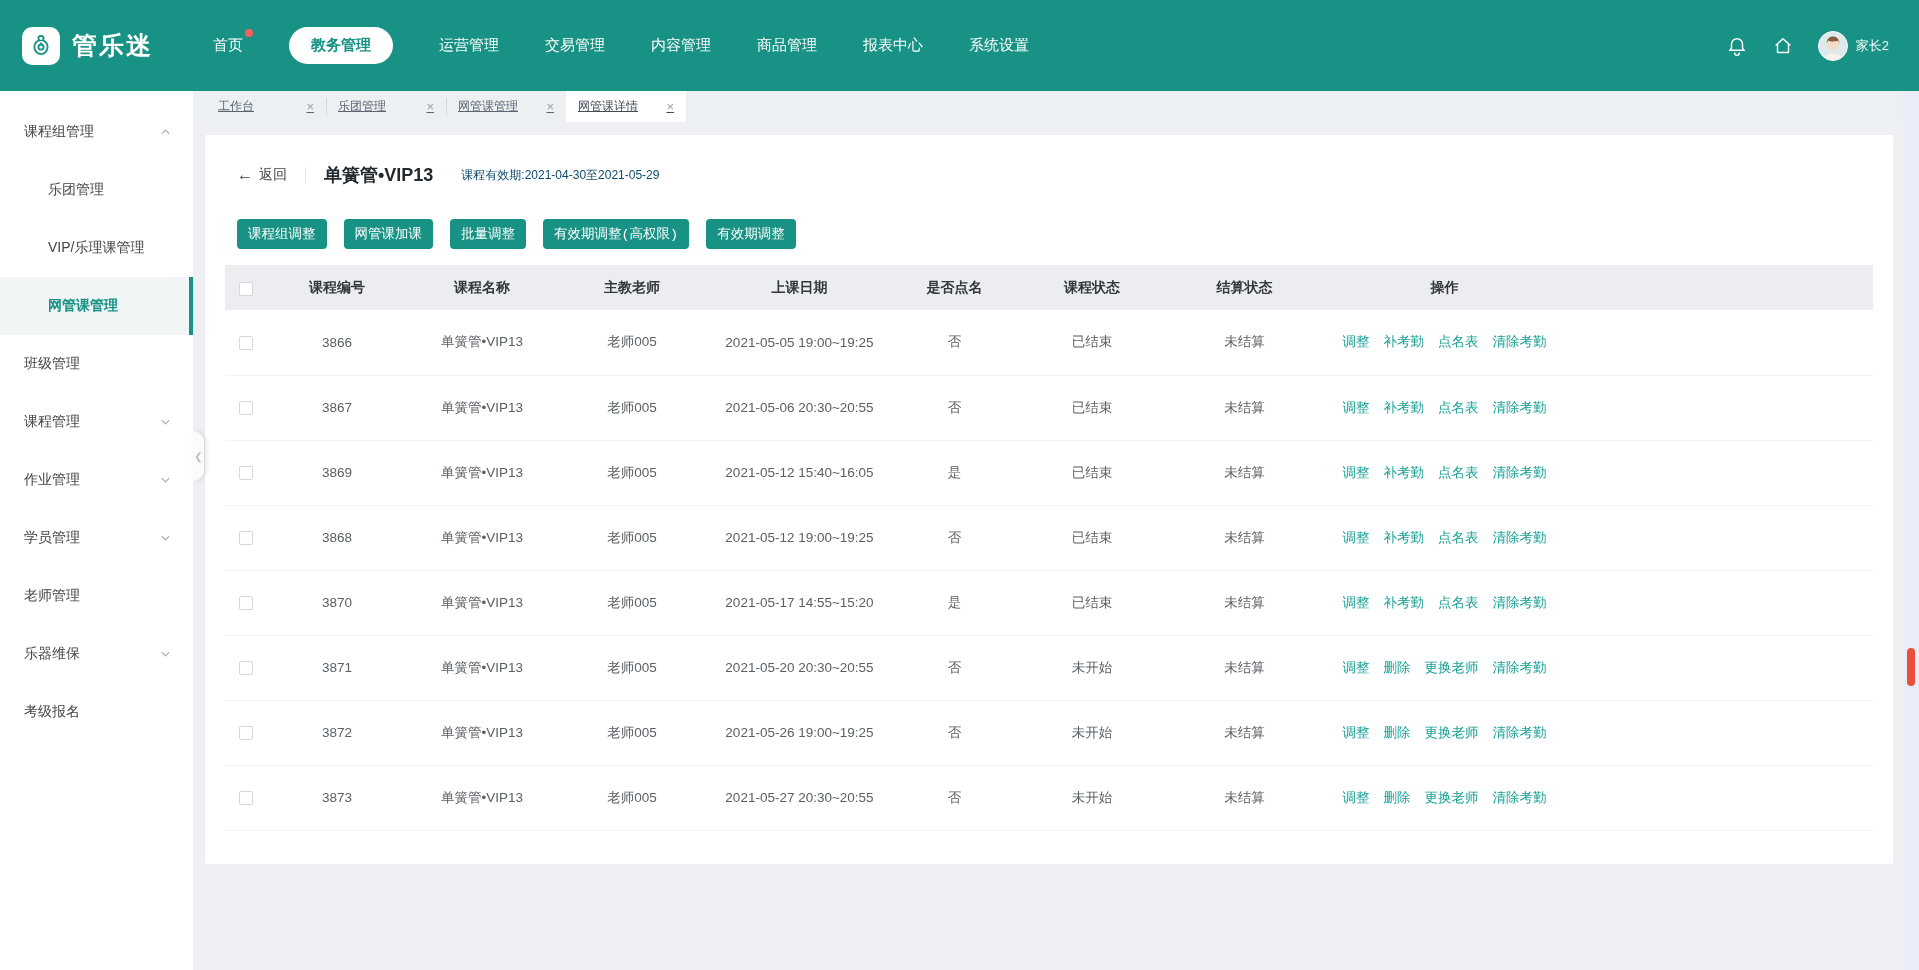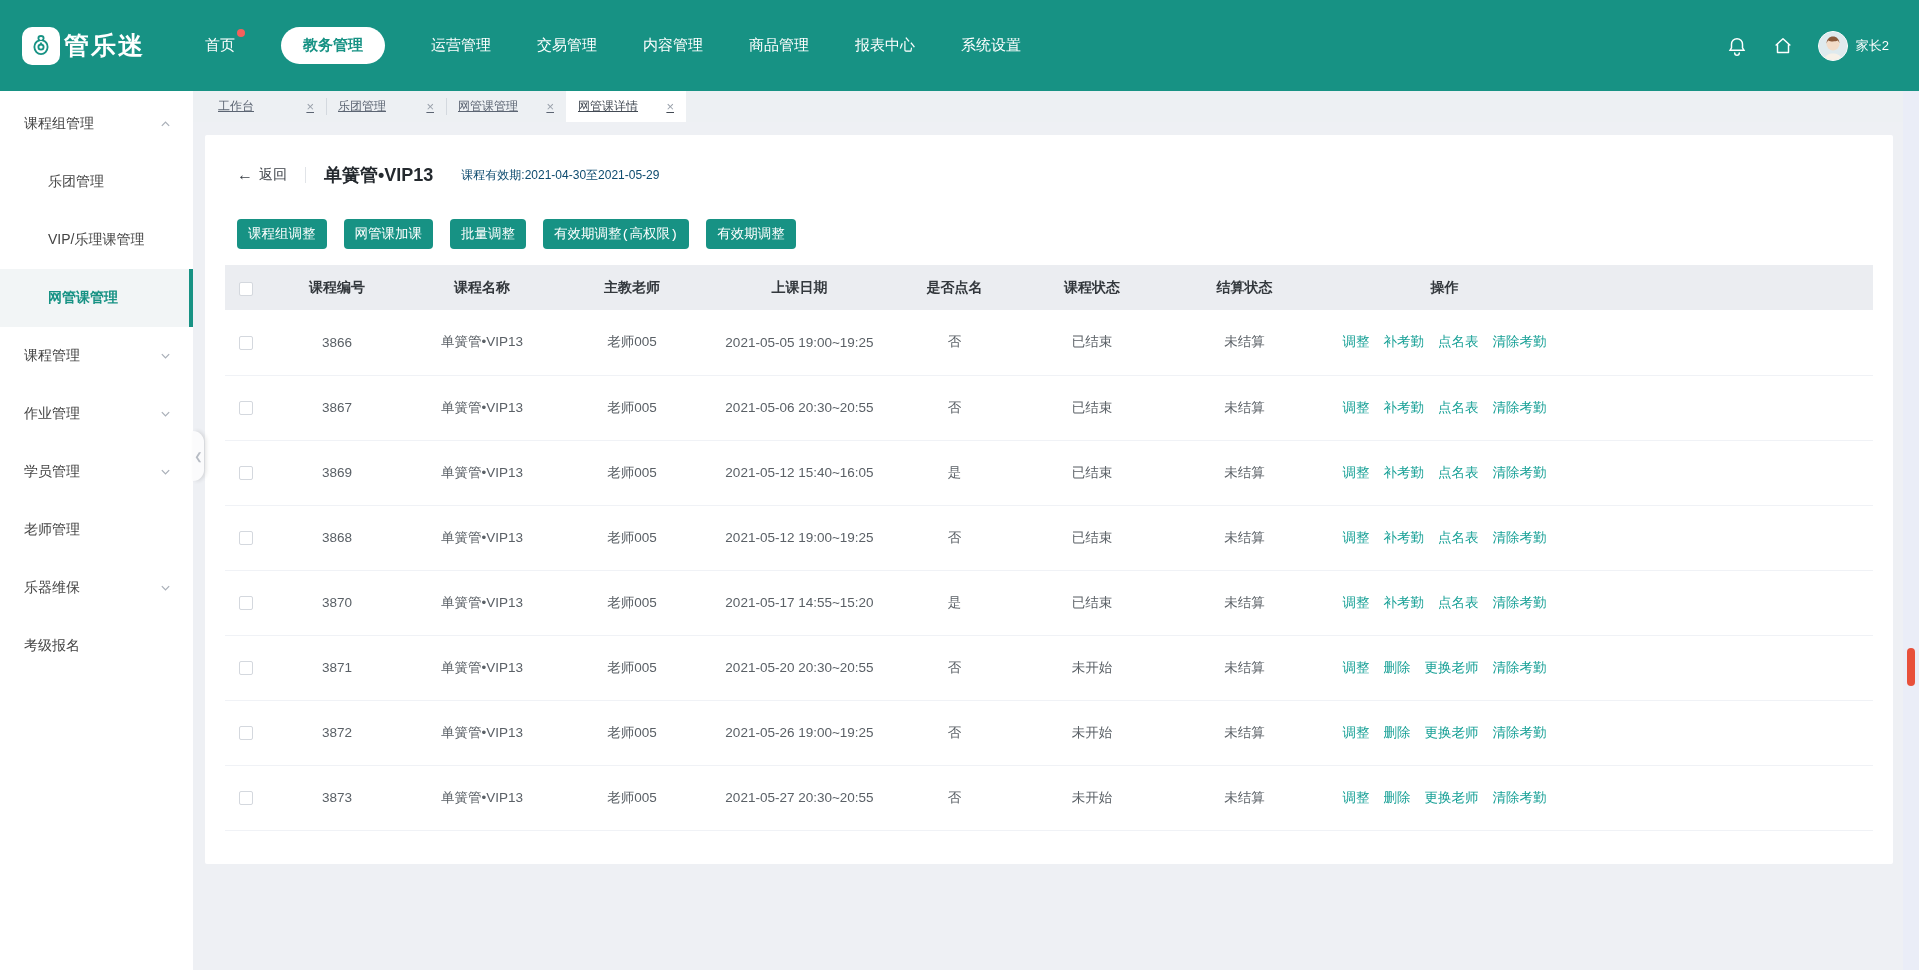--- a/index.html
+++ b/index.html
@@ -6,33 +6,33 @@
     --accent:#179284; --link:#17a096; --badge:#f5605c; --thumb:#e8503a;
     --bg:#eef0f4; --tabbg:#edf0f3; --thead:#ebedf1; --rowline:#f0f2f6;
     --txt:#5a6066; --dark:#303133;
   }
   *{box-sizing:border-box; margin:0; padding:0;}
   html,body{width:1919px; height:970px; overflow:hidden;
     font-family:"Liberation Sans","DejaVu Sans",sans-serif; background:var(--bg);}
   
   .topbar{height:91px; background:var(--accent); display:flex; align-items:center; padding:0 30px 0 22px;}
   .logo-box{width:38px; height:38px; background:#fff; border-radius:10px; display:flex; align-items:center; justify-content:center;}
-  .brand{color:#fff; font-size:25px; font-weight:bold; letter-spacing:2px; margin-left:4px;}
+  .brand{color:#fff; font-size:25px; font-weight:bold; letter-spacing:2px; margin-left:12px;}
   .main-nav{display:flex; align-items:center; margin-left:60px; gap:46px;}
   .nav-item{position:relative; color:#fff; font-size:15px; cursor:pointer; padding:9px 0; white-space:nowrap;}
   .nav-item.active{background:#fff; color:var(--accent); padding:9px 22px; border-radius:19px; font-weight:bold;}
   .nav-dot{position:absolute; top:2px; right:-10px; width:8px; height:8px; border-radius:50%; background:var(--badge);}
   .top-right{margin-left:auto; display:flex; align-items:center; gap:24px;}
   .top-icon{width:22px; height:22px; cursor:pointer;}
   .userwrap{display:flex; align-items:center; gap:8px; cursor:pointer;}
   .avatar{width:30px; height:30px; border-radius:50%; background:#dfe8ee; border:1px solid #fff; overflow:hidden;}
   .username{color:#ffffff; font-size:13px;}
   
   .shell{display:flex; height:879px;}
-  .sidebar{width:193px; background:#fff; position:relative; padding-top:4px; flex:none;}
+  .sidebar{width:193px; background:#fff; position:relative; padding-top:12px; flex:none;}
   .side-item,.side-sub{height:58px; display:flex; align-items:center; font-size:14px; color:#444; cursor:pointer; padding:0 22px 0 24px;}
   .side-sub{padding-left:48px;}
   .side-item .chev{margin-left:auto;}
   .side-sub.active{background:#f2f5f6; color:var(--accent); font-weight:bold; border-right:4px solid var(--accent);}
   .collapse-handle{position:absolute; top:340px; right:-11px; width:11px; height:50px; background:#fbfbfc;
     border-radius:0 26px 26px 0; box-shadow:2px 0 4px rgba(0,0,0,.12); display:flex; align-items:center; justify-content:center;
     color:#b7bcc4; font-size:10px; cursor:pointer; z-index:5;}
   
   .workarea{flex:1; display:flex; flex-direction:column; min-width:0;}
   .tabbar{height:31px; background:var(--tabbg); display:flex; align-items:stretch; padding-left:13px; flex:none;}
@@ -120,20 +120,23 @@
         <div class="side-sub">
           <span>乐团管理</span>
         </div>
         <div class="side-sub">
           <span>VIP/乐理课管理</span>
         </div>
         <div class="side-sub active">
           <span>网管课管理</span>
         </div>
         <div class="side-item">
+          <span>班级管理</span>
+        </div>
+        <div class="side-item">
           <span>课程管理</span>
           <svg width="11" height="8" viewBox="0 0 12 8" class="chev">
             <polyline points="2,2 6,6 10,2" fill="none" stroke="#aab0b9" stroke-width="1.4"></polyline>
           </svg>
         </div>
         <div class="side-item">
           <span>作业管理</span>
           <svg width="11" height="8" viewBox="0 0 12 8" class="chev">
             <polyline points="2,2 6,6 10,2" fill="none" stroke="#aab0b9" stroke-width="1.4"></polyline>
           </svg>

